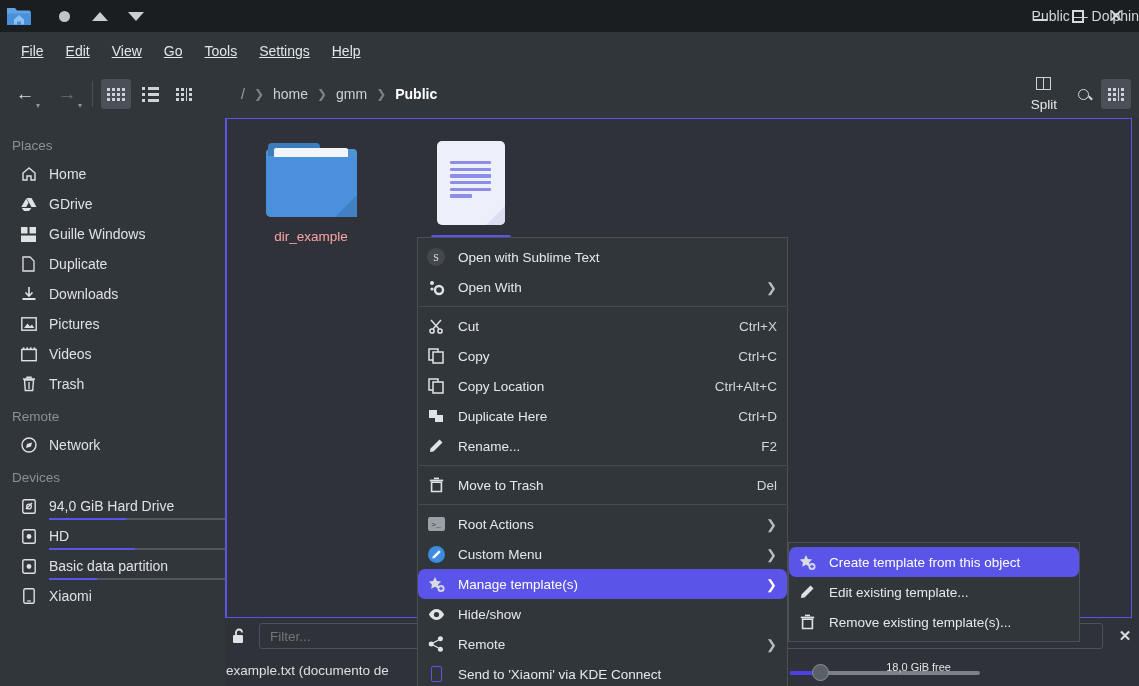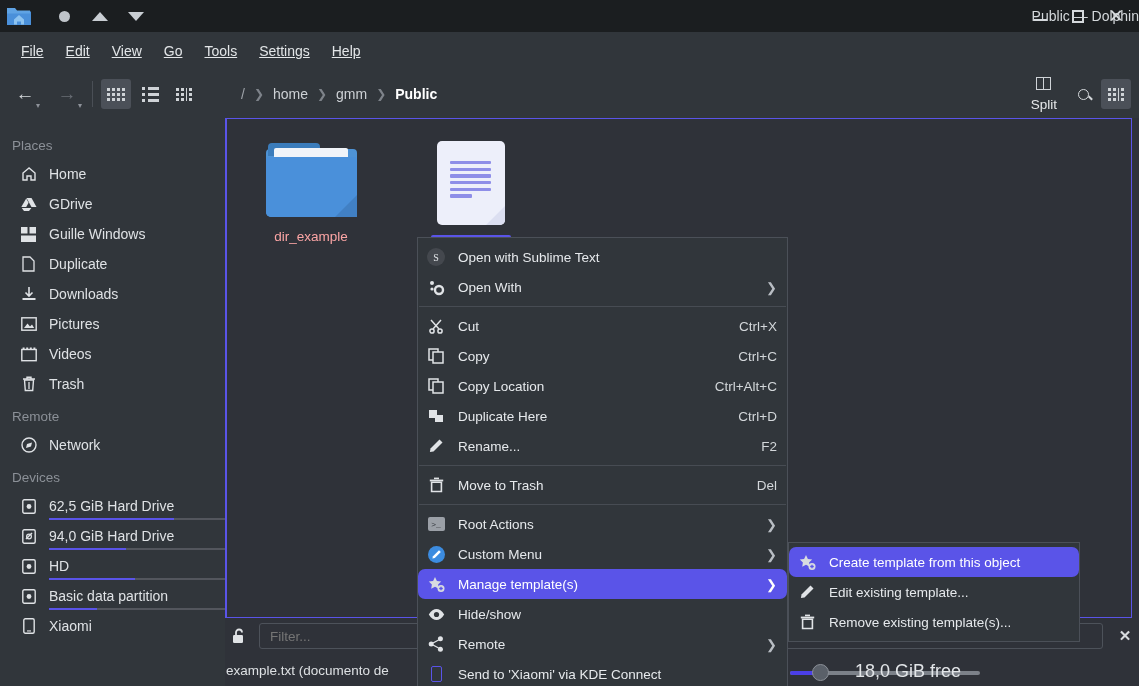--- a/index.html
+++ b/index.html
@@ -208,21 +208,21 @@
   .status-text {
     position: absolute; left: 226px; font-size: 13.5px; color: #dde0e3; white-space: nowrap;
   }
   .zoomslider { position: absolute; left: 790px; top: 12px; width: 220px; height: 14px; }
   .zs-track { position: absolute; top: 5px; left: 0; width: 190px; height: 4px;
     background: #7c8189; border-radius: 2px; }
   .zs-fill { position: absolute; top: 5px; left: 0; width: 30px; height: 4px;
     background: #4b3fe8; border-radius: 2px; }
   .zs-handle { position: absolute; top: -2px; left: 22px; width: 17px; height: 17px;
     border-radius: 50%; background: #5a6069; border: 1px solid #8b9098; }
-  .freetext { position: absolute; right: 34px; top: 7px; font-size: 18px; color: #e2e5e8; }
+  .freetext { position: absolute; right: 44px; top: 7px; font-size: 11px; color: #e2e5e8; }
 
   
   .ctxmenu {
     position: absolute; left: 417px; top: 237px; width: 371px;
     background: #31363b; border: 1px solid #4b5058; padding: 4px 0;
     z-index: 50;
   }
   .ctx-item {
     display: flex; align-items: center; height: 30px; padding: 0 10px 0 9px;
     font-size: 13.5px; color: #e6e9ec; gap: 13px;
@@ -494,33 +494,20 @@
         <svg width="16" height="16" viewBox="0 0 16 16">
             <circle cx="8" cy="8" r="7" fill="none" stroke="#dfe2e5" stroke-width="1.4"></circle>
             <path d="M11 5.5L6 7l-1 4 5-1.5z" fill="#dfe2e5"></path>
           </svg>
       </span>
       <span>Network</span>
     </div>
 
     <div class="sb-head">Devices</div>
 
-    <div class="sb-item">
-      <span class="sb-ico">
-        <svg width="14" height="15" viewBox="0 0 14 15">
-            <rect x="0.8" y="0.8" width="12.4" height="13.4" rx="1.5" fill="none" stroke="#dfe2e5" stroke-width="1.4"></rect>
-            <circle cx="7" cy="7.5" r="2.4" fill="#dfe2e5"></circle>
-          </svg>
-      </span>
-      <span class="cap-wrap">
-        <span>62,5 GiB Hard Drive</span>
-        <span class="cap-bar"></span>
-        <span class="cap-fill" style="width:71%"></span>
-      </span>
-    </div>
 
     <div class="sb-item">
       <span class="sb-ico">
         <svg width="14" height="15" viewBox="0 0 14 15">
             <rect x="0.8" y="0.8" width="12.4" height="13.4" rx="1.5" fill="none" stroke="#dfe2e5" stroke-width="1.4"></rect>
             <path d="M4 10l6-6" stroke="#dfe2e5" stroke-width="1.5"></path>
             <circle cx="7" cy="7.5" r="2.4" fill="none" stroke="#dfe2e5" stroke-width="1.2"></circle>
           </svg>
       </span>
       <span class="cap-wrap">

